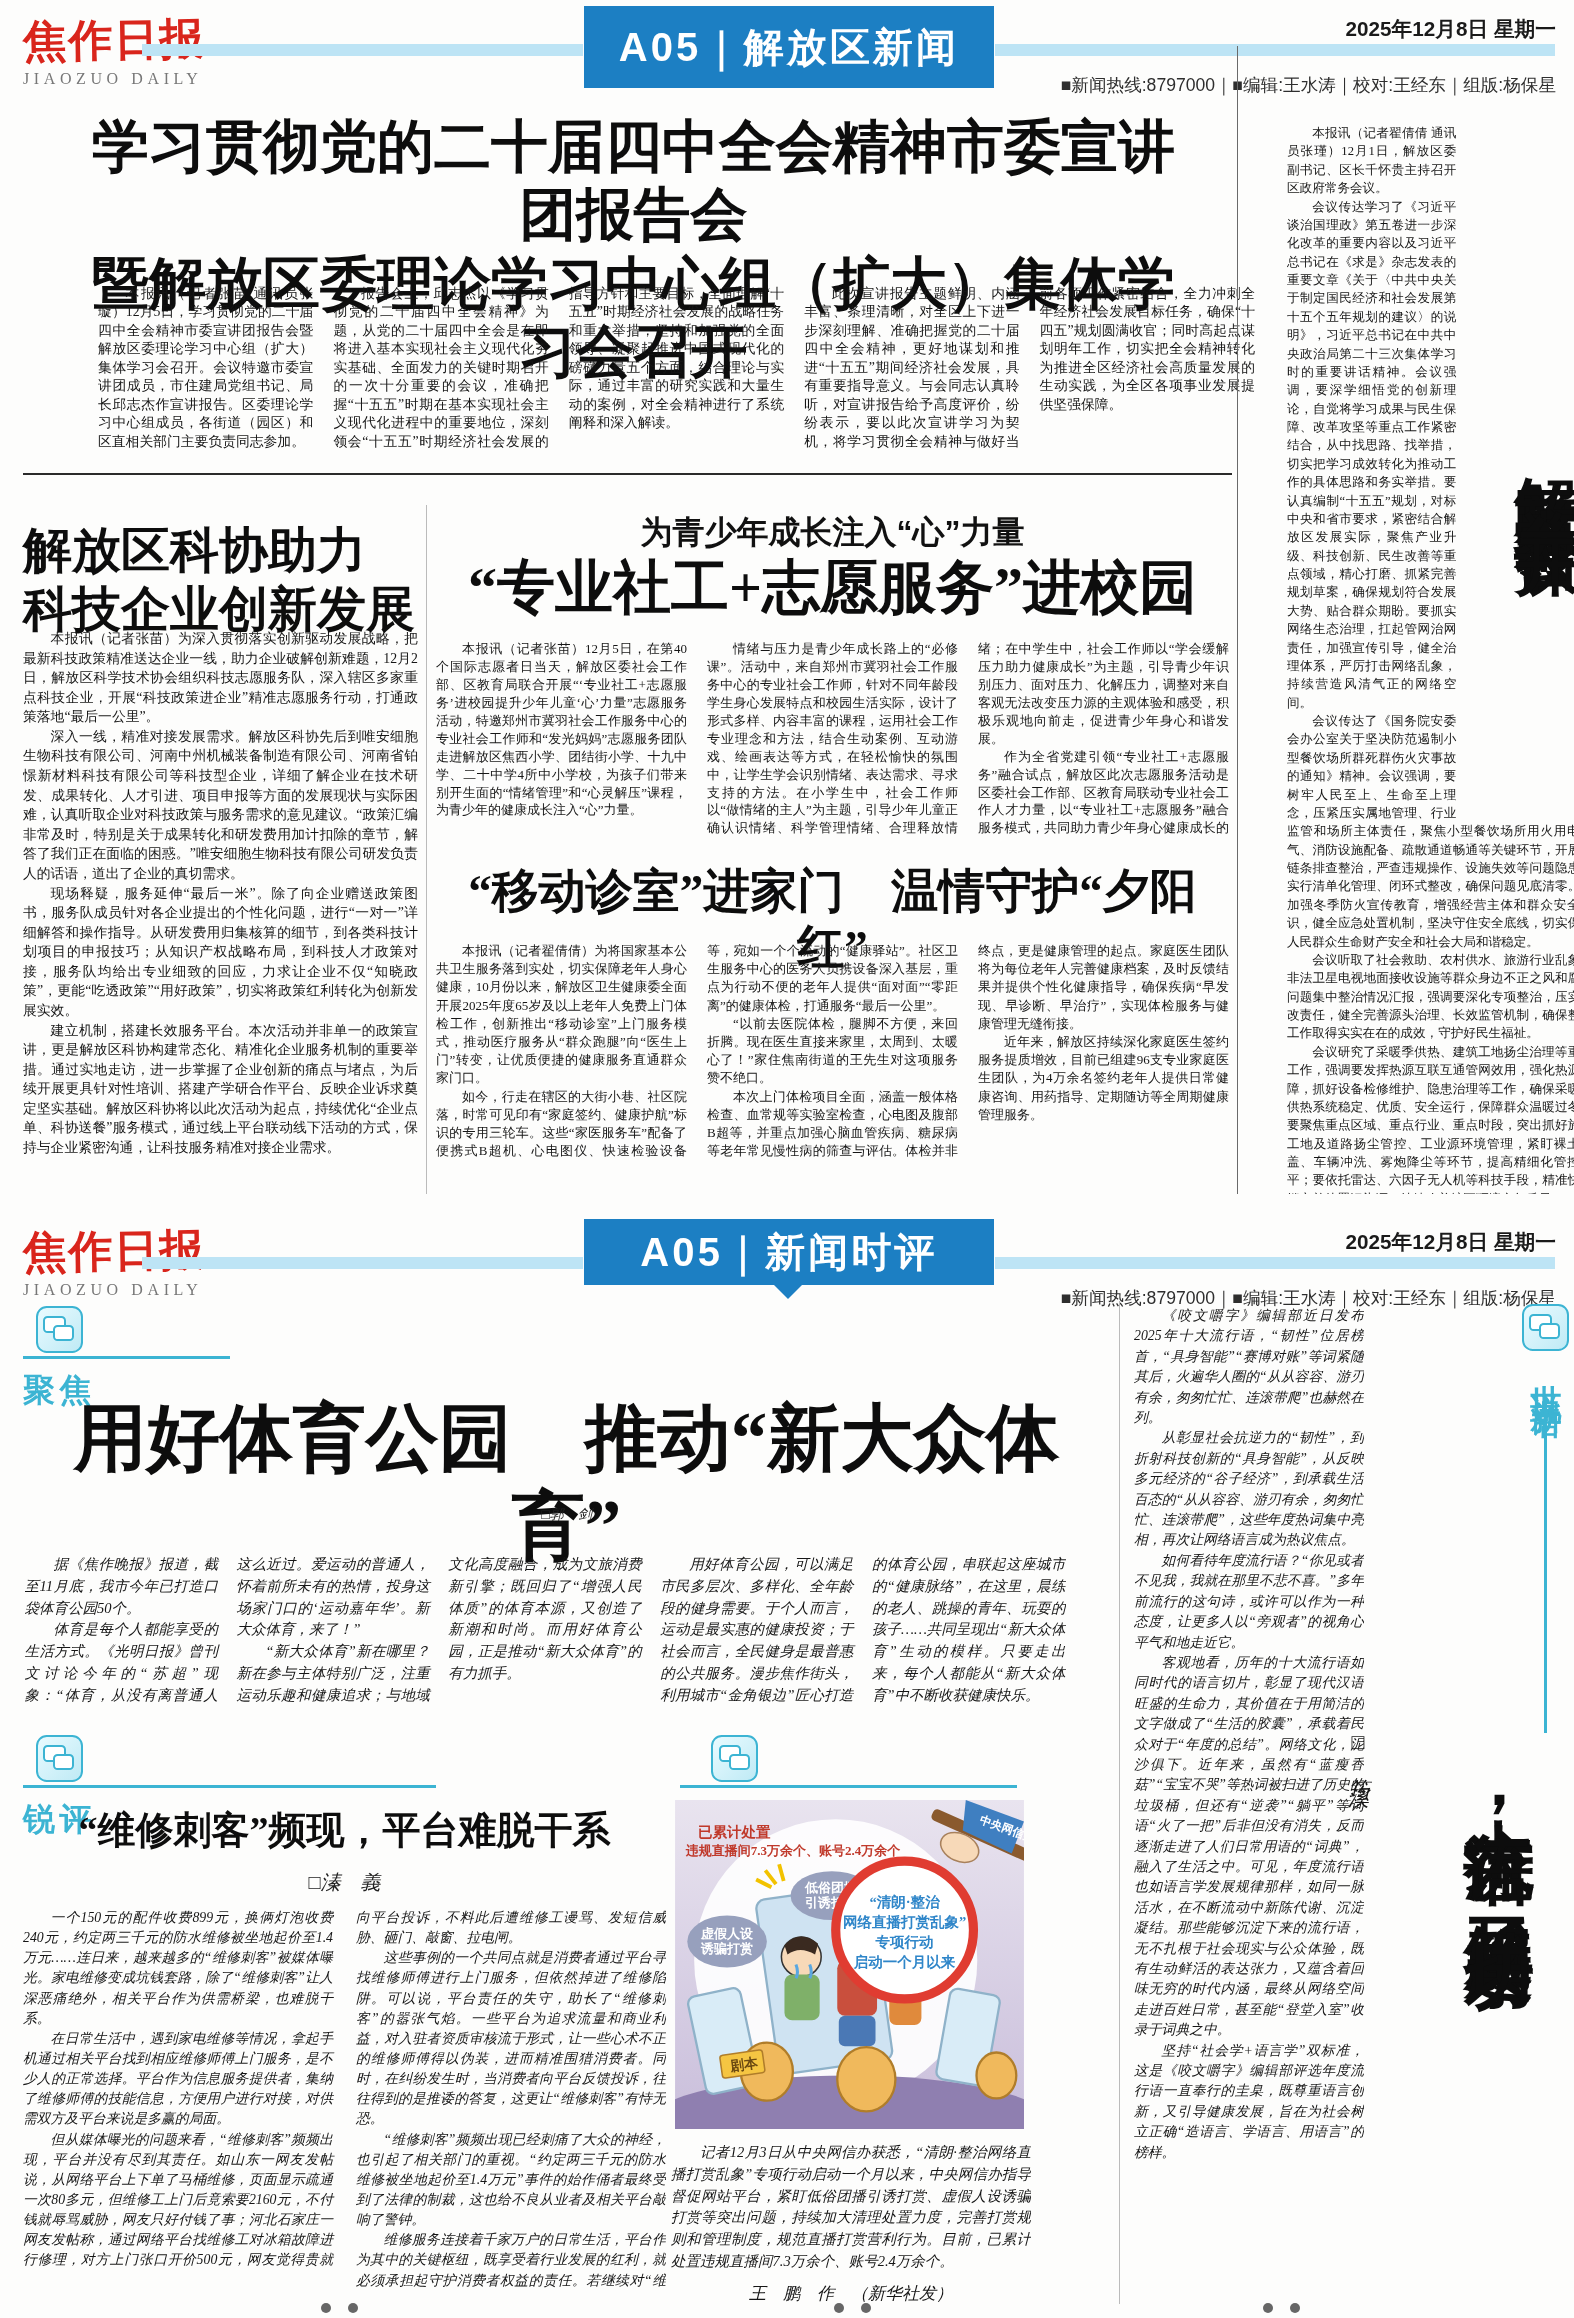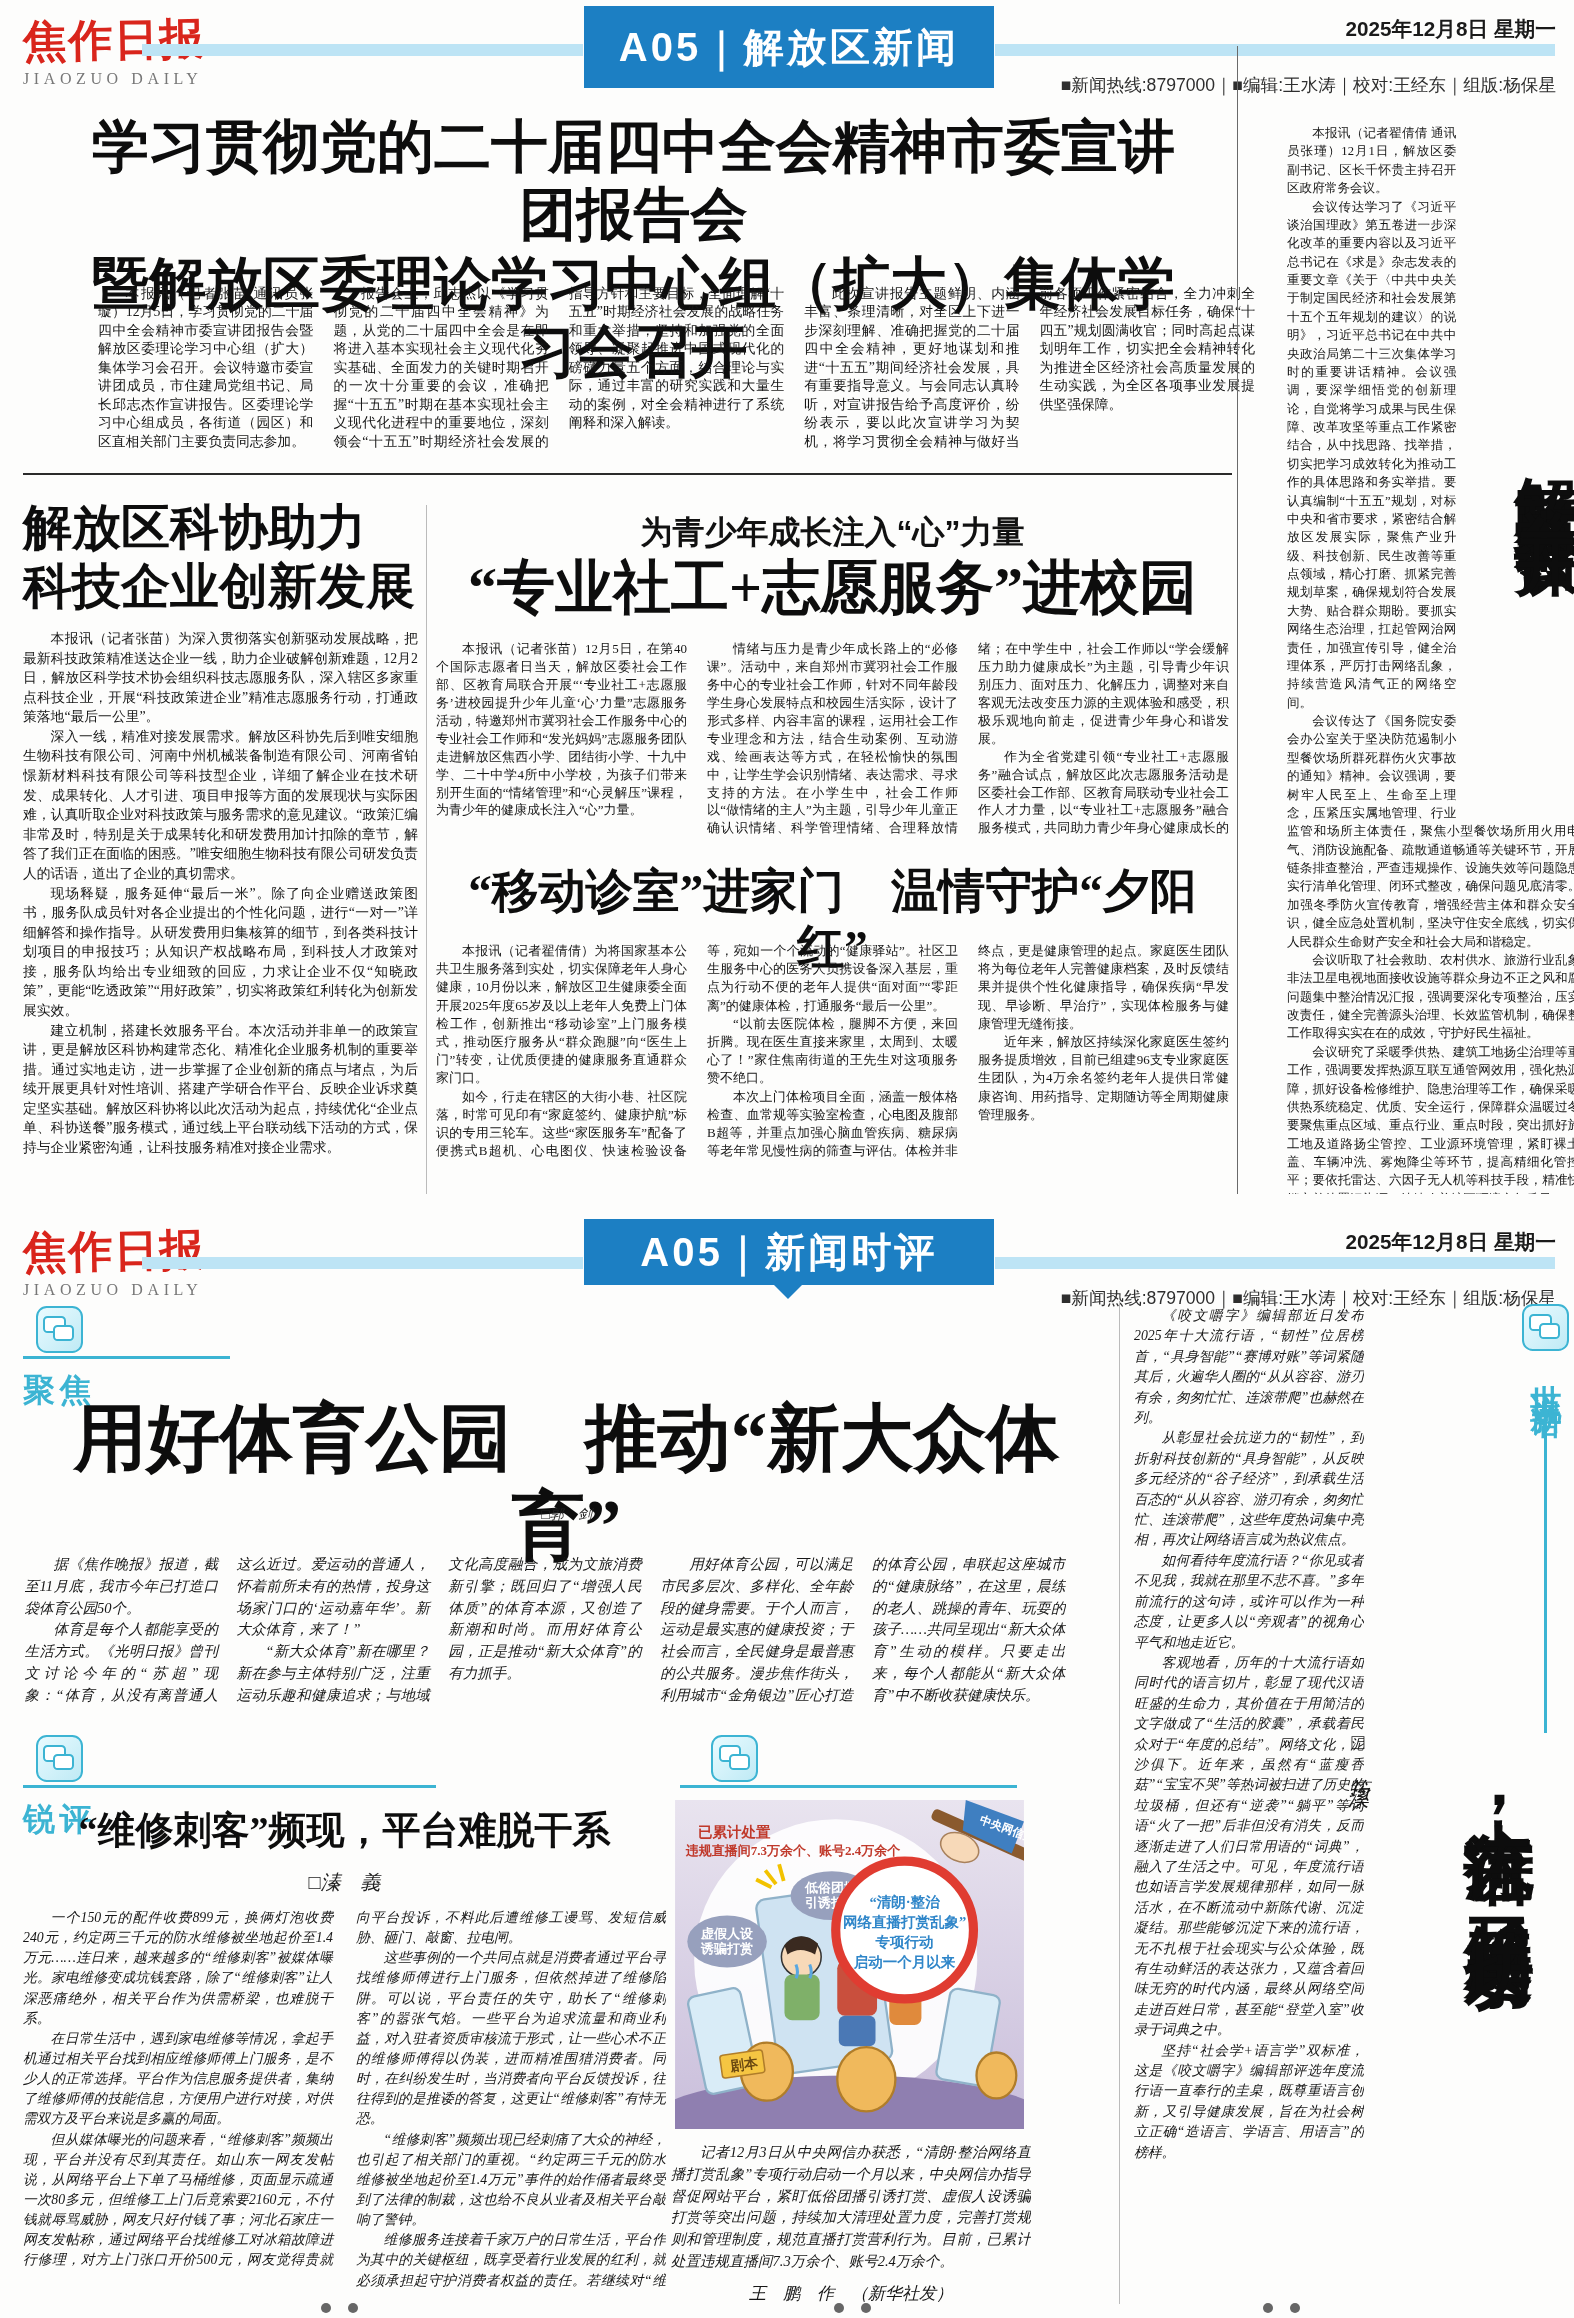--- a/index.html
+++ b/index.html
@@ -82,21 +82,21 @@
     <div class="float-vh v-headline" style="width:129px;height:674px;font-size:64px;letter-spacing:6.1px;margin:0 0 13.8px 7.7px;">解放区政府常务会议召开</div>
     <div>
         <p class="p">本报讯（记者翟倩倩 通讯员张瑾）12月1日，解放区委副书记、区长千怀贵主持召开区政府常务会议。</p>
         <p class="p">会议传达学习了《习近平谈治国理政》第五卷进一步深化改革的重要内容以及习近平总书记在《求是》杂志发表的重要文章《关于〈中共中央关于制定国民经济和社会发展第十五个五年规划的建议〉的说明》，习近平总书记在中共中央政治局第二十三次集体学习时的重要讲话精神。会议强调，要深学细悟党的创新理论，自觉将学习成果与民生保障、改革攻坚等重点工作紧密结合，从中找思路、找举措，切实把学习成效转化为推动工作的具体思路和务实举措。要认真编制“十五五”规划，对标中央和省市要求，紧密结合解放区发展实际，聚焦产业升级、科技创新、民生改善等重点领域，精心打磨、抓紧完善规划草案，确保规划符合发展大势、贴合群众期盼。要抓实网络生态治理，扛起管网治网责任，加强宣传引导，健全治理体系，严厉打击网络乱象，持续营造风清气正的网络空间。</p>
         <p class="p">会议传达了《国务院安委会办公室关于坚决防范遏制小型餐饮场所群死群伤火灾事故的通知》精神。会议强调，要树牢人民至上、生命至上理念，压紧压实属地管理、行业监管和场所主体责任，聚焦小型餐饮场所用火用电用气、消防设施配备、疏散通道畅通等关键环节，开展全链条排查整治，严查违规操作、设施失效等问题隐患，实行清单化管理、闭环式整改，确保问题见底清零。要加强冬季防火宣传教育，增强经营主体和群众安全意识，健全应急处置机制，坚决守住安全底线，切实保障人民群众生命财产安全和社会大局和谐稳定。</p>
         <p class="p">会议听取了社会救助、农村供水、旅游行业乱象、非法卫星电视地面接收设施等群众身边不正之风和腐败问题集中整治情况汇报，强调要深化专项整治，压实整改责任，健全完善源头治理、长效监管机制，确保整治工作取得实实在在的成效，守护好民生福祉。</p>
         <p class="p">会议研究了采暖季供热、建筑工地扬尘治理等重点工作，强调要发挥热源互联互通管网效用，强化热源保障，抓好设备检修维护、隐患治理等工作，确保采暖季供热系统稳定、优质、安全运行，保障群众温暖过冬。要聚焦重点区域、重点行业、重点时段，突出抓好施工工地及道路扬尘管控、工业源环境管理，紧盯裸土覆盖、车辆冲洗、雾炮降尘等环节，提高精细化管控水平；要依托雷达、六因子无人机等科技手段，精准快速锁定并处置污染源，持续改善辖区环境空气质量。</p>
       </div>
   </div>
 
-  <div class="abs headline" style="left:23px;top:499px;width:395px;font-size:49px;text-align:left;">
+  <div class="abs headline" style="left:23px;top:522px;width:395px;font-size:49px;text-align:left;">
     <div>解放区科协助力</div>
     <div>科技企业创新发展</div>
   </div>
   <div class="abs body-flow news" style="left:23px;top:629px;width:395px;height:565px;overflow:hidden;text-align:justify;font-size:13.8px;line-height:1.42;">
       <p class="p">本报讯（记者张苗）为深入贯彻落实创新驱动发展战略，把最新科技政策精准送达企业一线，助力企业破解创新难题，12月2日，解放区科学技术协会组织科技志愿服务队，深入辖区多家重点科技企业，开展“科技政策进企业”精准志愿服务行动，打通政策落地“最后一公里”。</p>
       <p class="p">深入一线，精准对接发展需求。解放区科协先后到唯安细胞生物科技有限公司、河南中州机械装备制造有限公司、河南省铂憬新材料科技有限公司等科技型企业，详细了解企业在技术研发、成果转化、人才引进、项目申报等方面的发展现状与实际困难，认真听取企业对科技政策与服务需求的意见建议。“政策汇编非常及时，特别是关于成果转化和研发费用加计扣除的章节，解答了我们正在面临的困惑。”唯安细胞生物科技有限公司研发负责人的话语，道出了企业的真切需求。</p>
       <p class="p">现场释疑，服务延伸“最后一米”。除了向企业赠送政策图书，服务队成员针对各企业提出的个性化问题，进行“一对一”详细解答和操作指导。从研发费用归集核算的细节，到各类科技计划项目的申报技巧；从知识产权战略布局，到科技人才政策对接，服务队均给出专业细致的回应，力求让企业不仅“知晓政策”，更能“吃透政策”“用好政策”，切实将政策红利转化为创新发展实效。</p>
       <p class="p">建立机制，搭建长效服务平台。本次活动并非单一的政策宣讲，更是解放区科协构建常态化、精准化企业服务机制的重要举措。通过实地走访，进一步掌握了企业创新的痛点与堵点，为后续开展更具针对性培训、搭建产学研合作平台、反映企业诉求奠定坚实基础。解放区科协将以此次活动为起点，持续优化“企业点单、科协送餐”服务模式，通过线上平台联动线下活动的方式，保持与企业紧密沟通，让科技服务精准对接企业需求。</p>
     </div>
   <div class="abs vrule" style="left:426px;top:505px;height:689px;background:#bbb;"></div>

